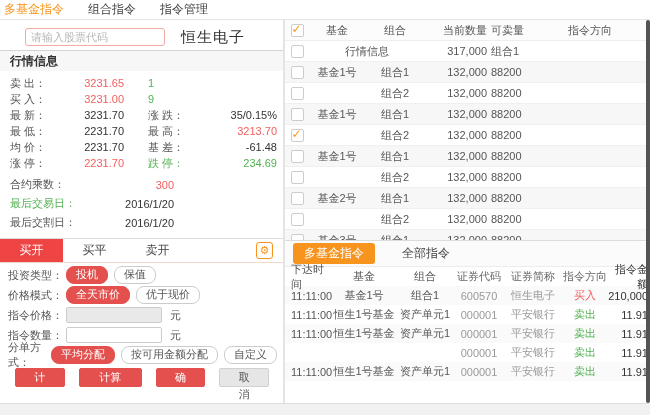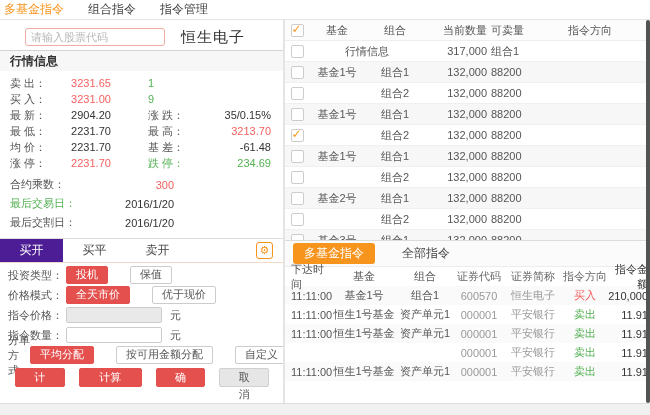--- a/index.html
+++ b/index.html
@@ -24,45 +24,45 @@
     border-radius:3px;font-size:11px;padding:1px 5px;color:#555;outline:none;
     font-family:"Liberation Sans","DejaVu Sans",sans-serif}
   .stock-input::placeholder{color:#b8b8b8}
   .stock-name{font-size:15px;color:#333;margin-left:16px;letter-spacing:1px}
   .sec-head{height:20px;line-height:20px;background:#f7f7f7;border-top:1px solid #d4d4d4;
     font-weight:bold;color:#333;padding-left:10px;font-size:12px}
   
   .qwrap{padding-top:4px}
   .qrow{display:flex;height:16px;align-items:center;padding-left:10px;font-size:11px}
   .qrow .l1{width:48px;color:#555}
-  .qrow .v1{width:66px;text-align:center;color:#333}
+  .qrow .v1{width:66px;text-align:right;color:#333}
   .qrow .l2{width:58px;margin-left:24px;color:#555}
-  .qrow .v2{flex:1;text-align:right;padding-right:12px;color:#333}
+  .qrow .v2{flex:1;text-align:right;padding-right:6px;color:#333}
   
   .cwrap{padding-top:4px}
   .crow{display:flex;height:19px;align-items:center;padding-left:10px;font-size:11px}
   .crow .cl{width:82px;color:#555}
   .crow .cv{width:82px;text-align:right;color:#333}
   .c-red{color:#f2605e !important}
   .c-green{color:#53b153 !important}
   
   .trade-tabs{display:flex;height:23px;border-top:1px solid #ddd;border-bottom:1px solid #f3d9cc;margin-top:6px}
   .ttabs{display:flex}
   .ttab{width:63px;text-align:center;line-height:23px;color:#444;cursor:pointer;font-size:12px}
-  .ttab.active{background:#4c1d95;color:#fff}
+  .ttab.active{background:#ef4444;color:#fff}
   .gear-btn{margin-left:auto;margin-right:10px;width:15px;height:15px;border:1px solid #f7941d;
     border-radius:3px;color:#f7941d;font-size:11px;line-height:14px;text-align:center;
     align-self:center;cursor:pointer}
   
   .form{padding:2px 0 0 8px}
   .frow{display:flex;align-items:center;height:20px}
   .flabel{width:58px;font-size:11px;color:#555}
   .opts{display:flex}
-  .opt{height:16px;line-height:15px;padding:0 9px;border:1px solid #ccc;border-radius:2px;
-    background:#fff;margin-right:22px;font-size:11px;color:#555;cursor:pointer;white-space:nowrap}
+  .opt{height:16px;line-height:15px;padding:0 9px;border:1px solid #ccc;border-radius:8px;
+    background:#fff;margin-right:6px;font-size:11px;color:#555;cursor:pointer;white-space:nowrap}
   .opt.active{background:#e4504e;border-color:#e4504e;color:#fff}
   .finput{width:86px;height:14px;border:1px solid #ccc;border-radius:2px;background:#fff;
     font-size:11px;padding:0 4px;outline:none;
     font-family:"Liberation Sans","DejaVu Sans",sans-serif}
   .finput:disabled{background:#e9e9e9}
   .unit{margin-left:8px;font-size:11px;color:#555}
   .fbuttons{display:flex;padding:3px 0 0 7px}
   .btn{height:17px;line-height:17px;padding:0 17px;border-radius:2px;background:#e4504e;
     color:#fff;font-size:11px;text-align:center;cursor:pointer;margin-right:14px;border:1px solid #e4504e}
   .btn.btn-secondary{background:#e6e6e6;color:#555;border:1px solid #d0d0d0}
@@ -137,21 +137,21 @@
 
         <div class="qrow">
           <span class="l1">买 入：</span>
           <span class="v1 c-red">3231.00</span>
           <span class="l2 c-green">9</span>
           <span class="v2"></span>
         </div>
 
         <div class="qrow">
           <span class="l1">最 新：</span>
-          <span class="v1">2904.20</span>
+          <span class="v1">3231.70</span>
           <span class="l2">涨 跌：</span>
           <span class="v2">35/0.15%</span>
         </div>
 
         <div class="qrow">
           <span class="l1">最 低：</span>
           <span class="v1">2231.70</span>
           <span class="l2">最 高：</span>
           <span class="v2 c-red">3213.70</span>
         </div>

